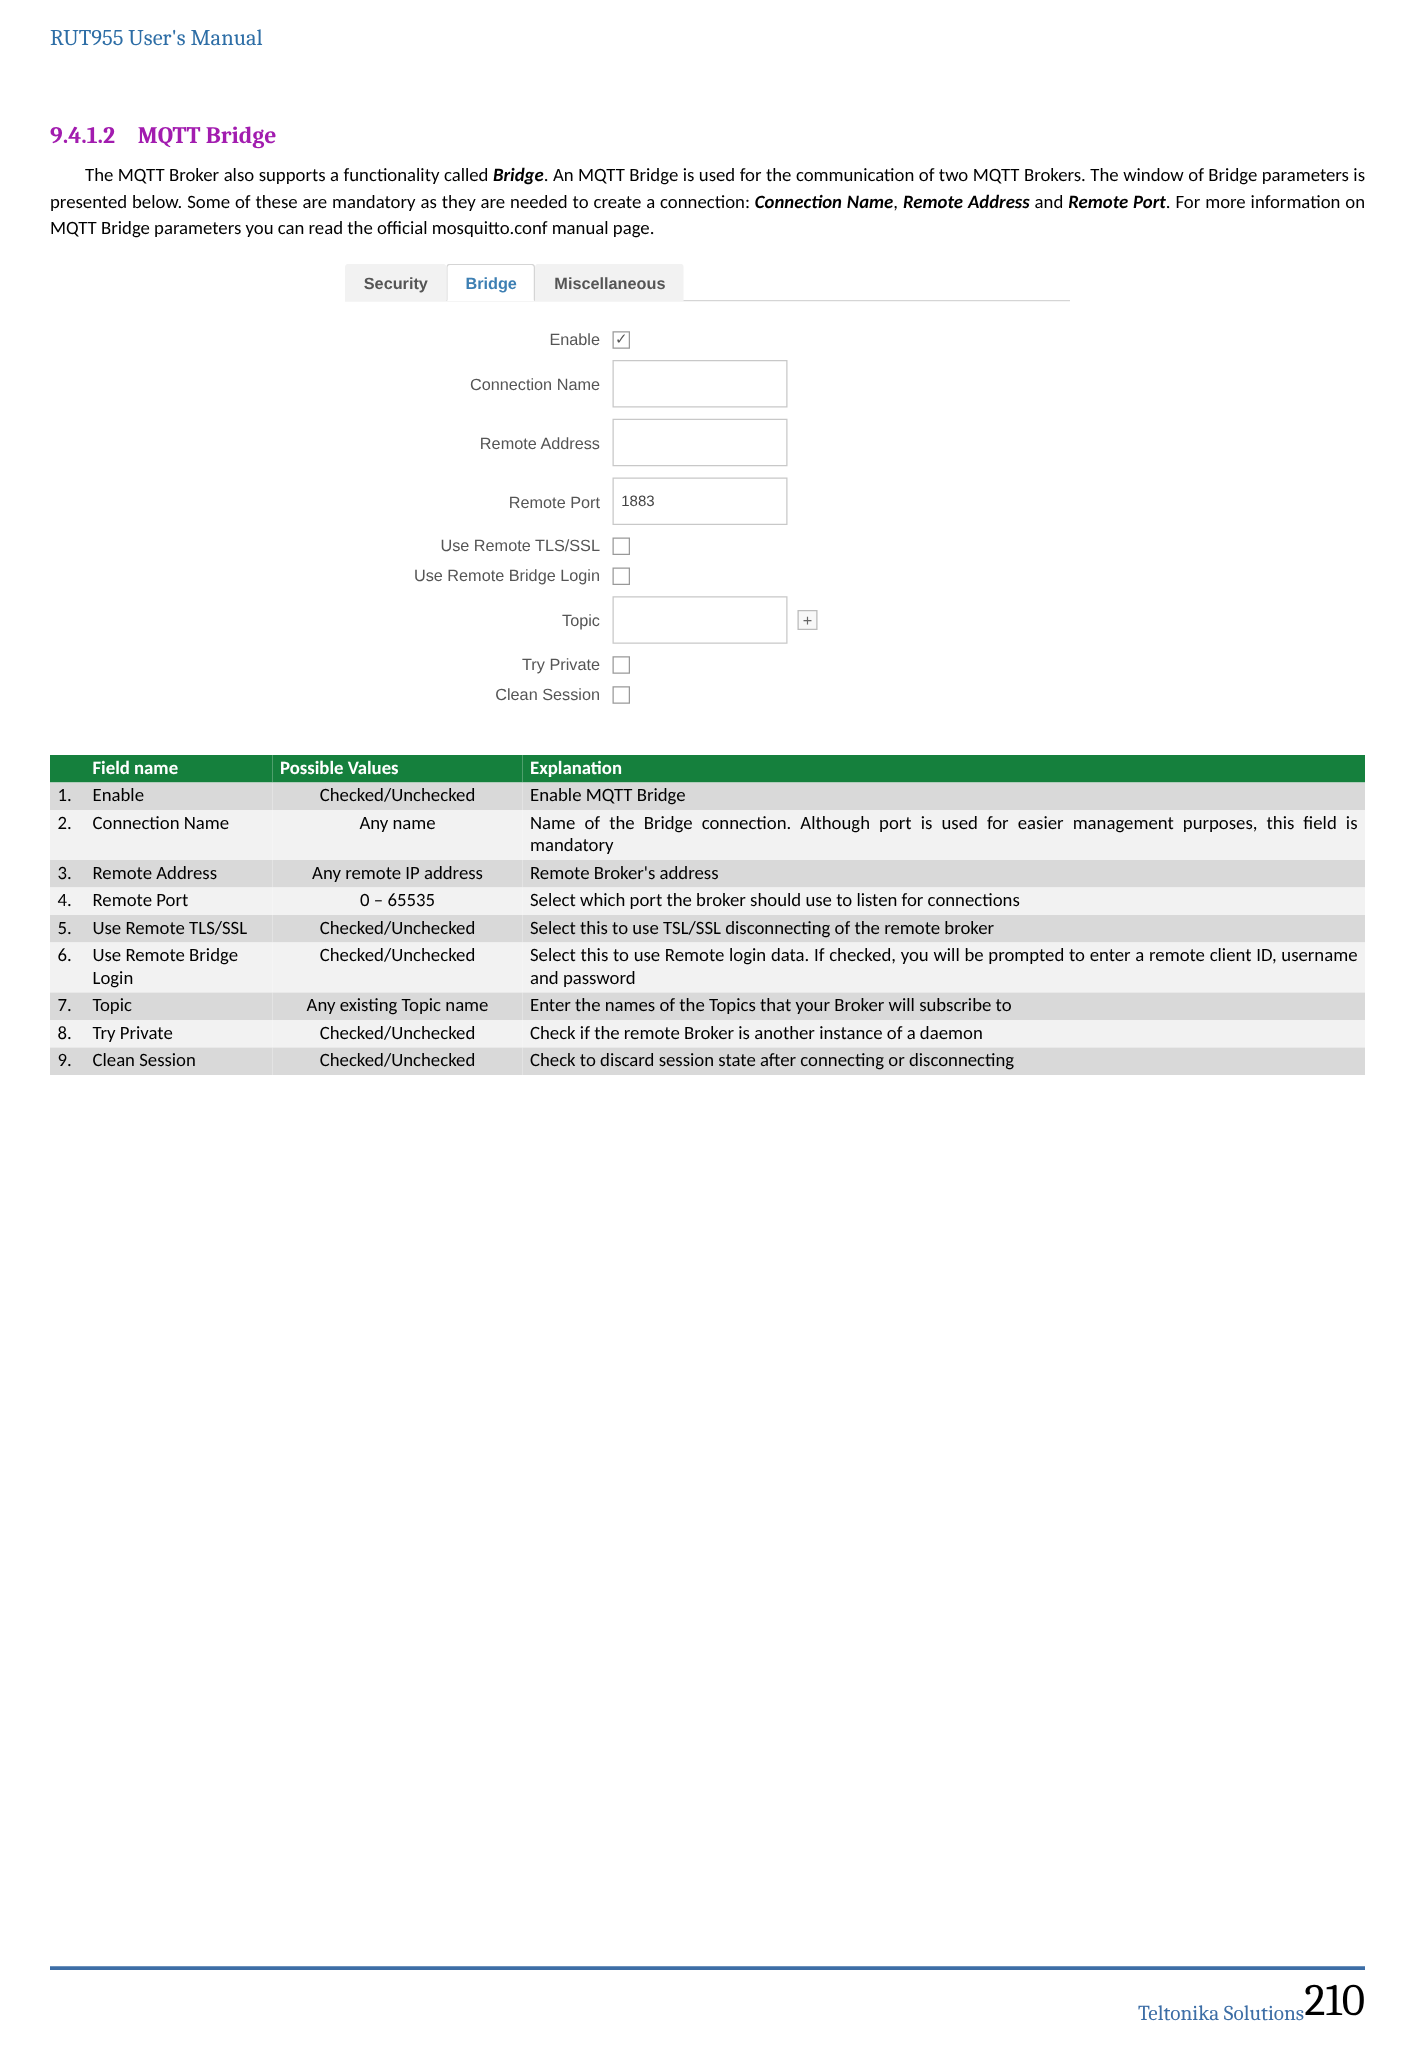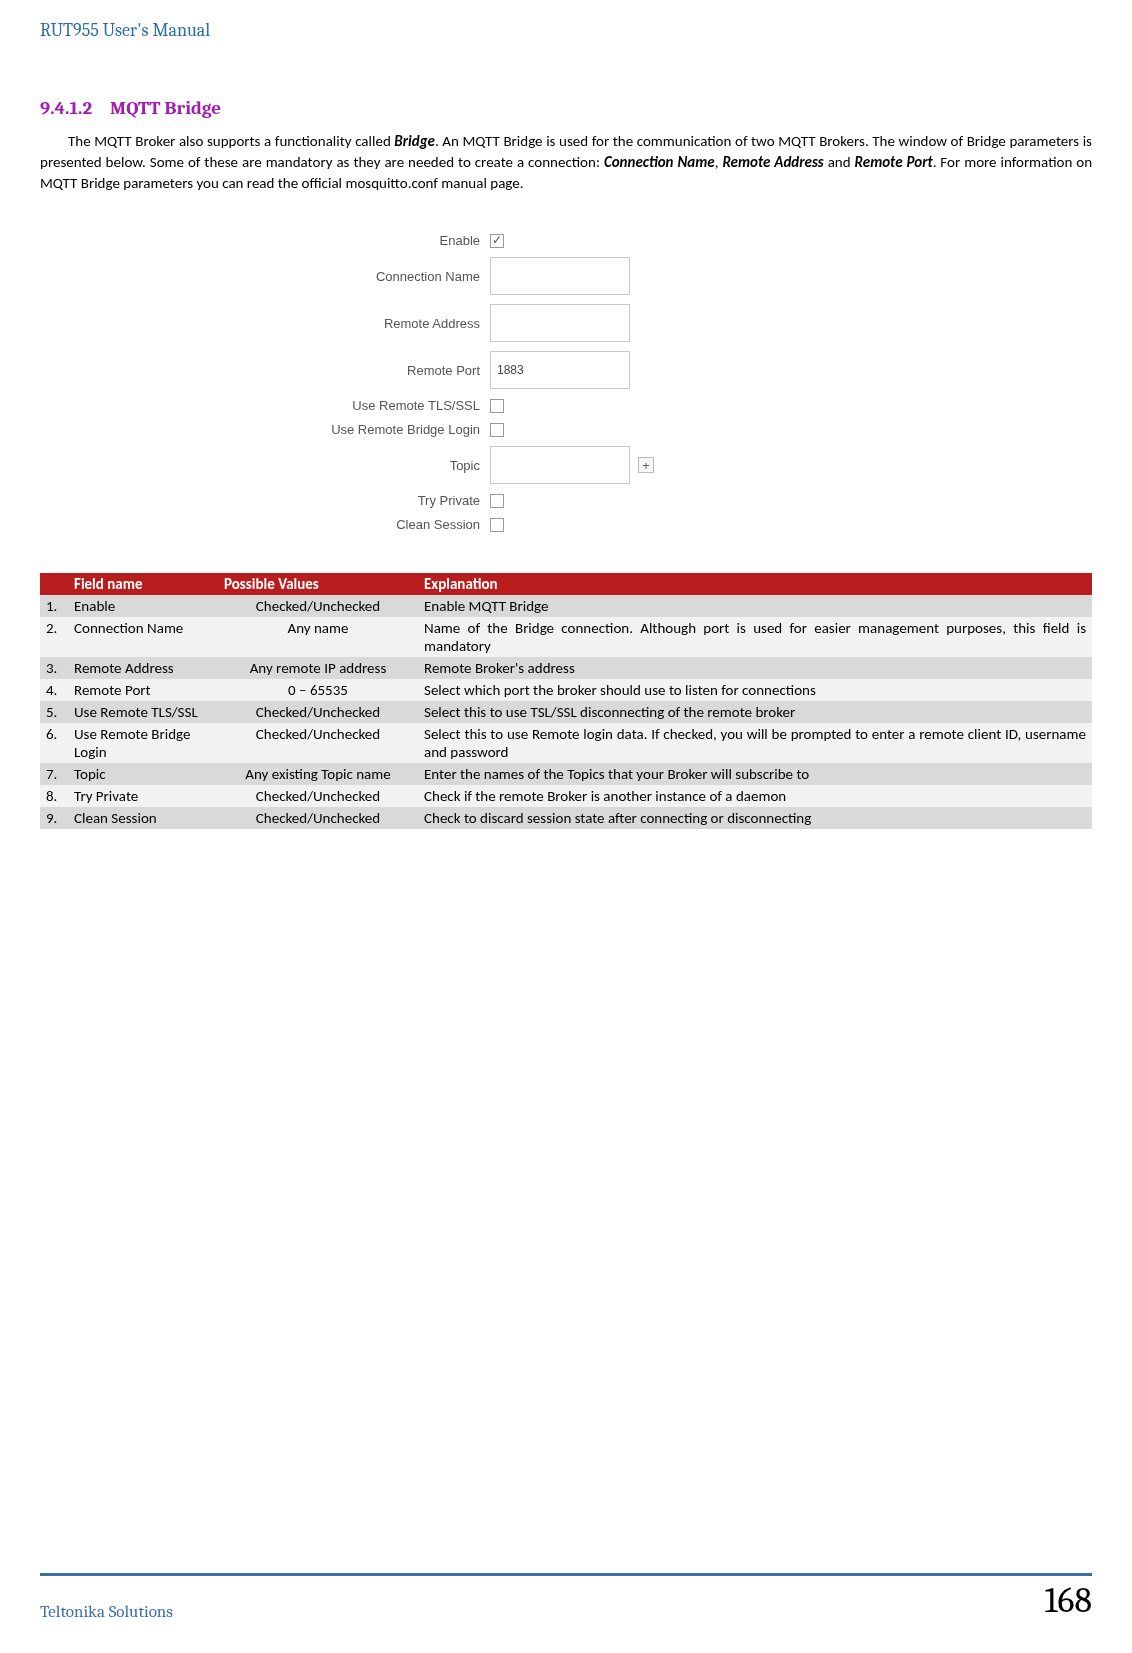--- a/index.html
+++ b/index.html
@@ -116,21 +116,21 @@
       color: #666;
       margin-left: 8px;
       background: #f8f8f8;
     }
     .data-table {
       width: 100%;
       border-collapse: collapse;
       font-size: 15px;
     }
     .data-table th {
-      background: #b91c1c;
+      background: #15803d;
       color: #fff;
       text-align: left;
       font-weight: bold;
       padding: 2px 6px;
     }
     .data-table td {
       padding: 2px 6px;
       vertical-align: top;
     }
     .data-table tr.odd td { background: #d9d9d9; }
@@ -140,21 +140,21 @@
     .col-values { width: 200px; text-align: center; }
     .td-expl { text-align: justify; }
     .footer {
       position: absolute;
       bottom: 32px;
       left: 40px;
       right: 40px;
       border-top: 3px solid #3d6ea6;
       padding-top: 4px;
       display: flex;
-      justify-content: space-between;
+      justify-content: flex-end;
       align-items: flex-end;
     }
     .footer-left {
       color: #3d6ea6;
       font-family: Cambria, Georgia, serif;
       font-size: 17px;
     }
     .footer-right {
       font-family: Cambria, Georgia, serif;
       font-size: 36px;
@@ -169,20 +169,25 @@
 
   <div class="section-heading">
     <span class="section-num">9.4.1.2</span><span>MQTT Bridge</span>
   </div>
 
   <p class="body-text indent">
     The MQTT Broker also supports a functionality called <b><i>Bridge</i></b>. An MQTT Bridge is used for the communication of two MQTT Brokers. The window of Bridge parameters is presented below. Some of these are mandatory as they are needed to create a connection: <b><i>Connection Name</i></b>, <b><i>Remote Address</i></b> and <b><i>Remote Port</i></b>. For more information on MQTT Bridge parameters you can read the official mosquitto.conf manual page.
   </p>
 
   <div class="form-panel">
+    <div class="tabs">
+      <div class="tab">Security</div>
+      <div class="tab active">Bridge</div>
+      <div class="tab">Miscellaneous</div>
+    </div>
     <div class="form-rows">
       <div class="form-row">
         <div class="form-label">Enable</div>
         <span class="chk checked"></span>
       </div>
       <div class="form-row">
         <div class="form-label">Connection Name</div>
         <input class="form-input" value="" style="">
       </div>
       <div class="form-row">
@@ -279,15 +284,15 @@
           <td class="col-num">9.</td>
           <td class="col-field">Clean Session</td>
           <td class="col-values">Checked/Unchecked</td>
           <td class="td-expl">Check to discard session state after connecting or disconnecting</td>
         </tr>
       </tbody>
   </table>
 
   <div class="footer">
     <div class="footer-left">Teltonika Solutions</div>
-    <div class="footer-right">168</div>
+    <div class="footer-right">210</div>
   </div>
 </div>
 
 </body></html>

